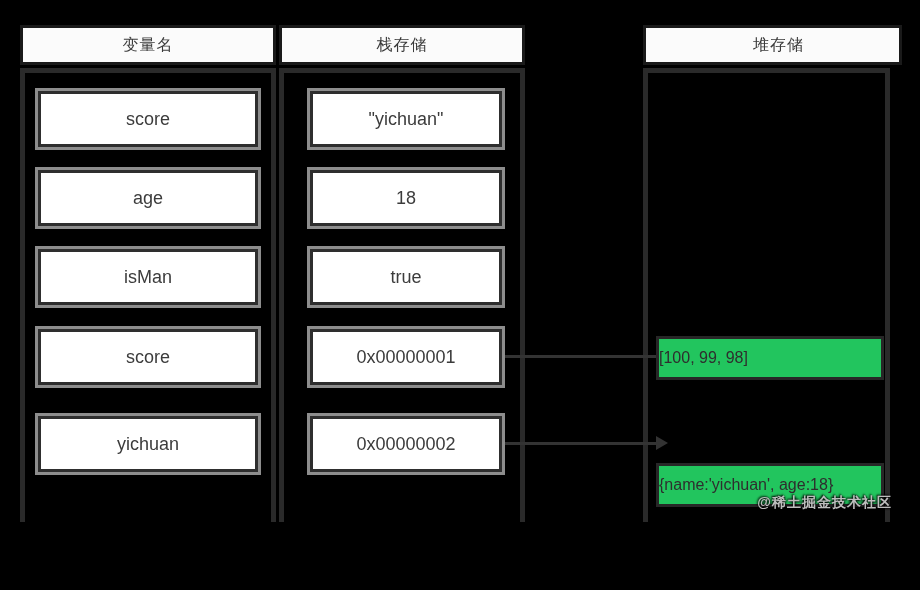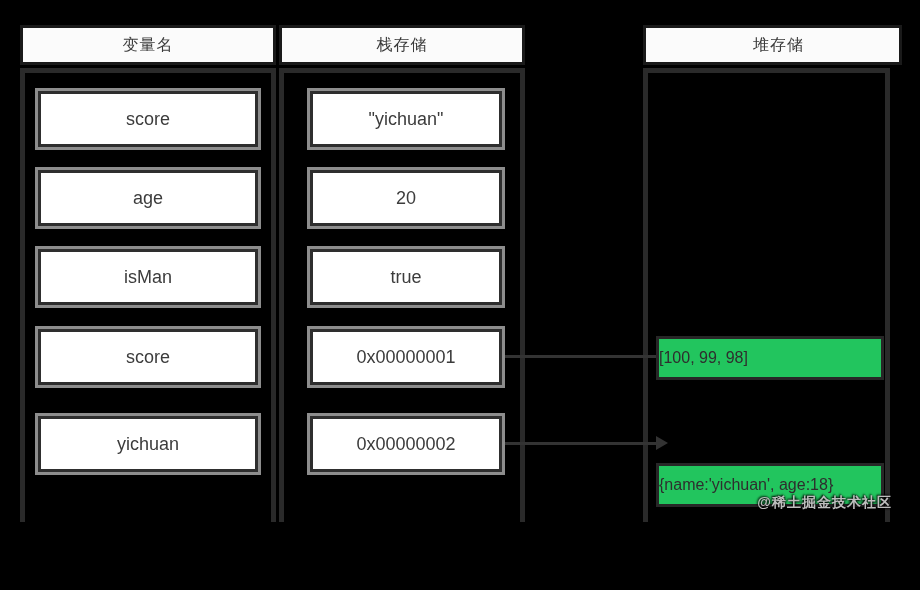--- a/index.html
+++ b/index.html
@@ -153,21 +153,21 @@
     <span>score</span>
   </div>
   <div class="cell var-cell row-4">
     <span>yichuan</span>
   </div>
 
   <div class="cell stk-cell row-0">
     <span>"yichuan"</span>
   </div>
   <div class="cell stk-cell row-1">
-    <span>20</span>
+    <span>18</span>
   </div>
   <div class="cell stk-cell row-2">
     <span>true</span>
   </div>
   <div class="cell stk-cell row-3">
     <span>0x00000001</span>
   </div>
   <div class="cell stk-cell row-4">
     <span>0x00000002</span>
   </div>

